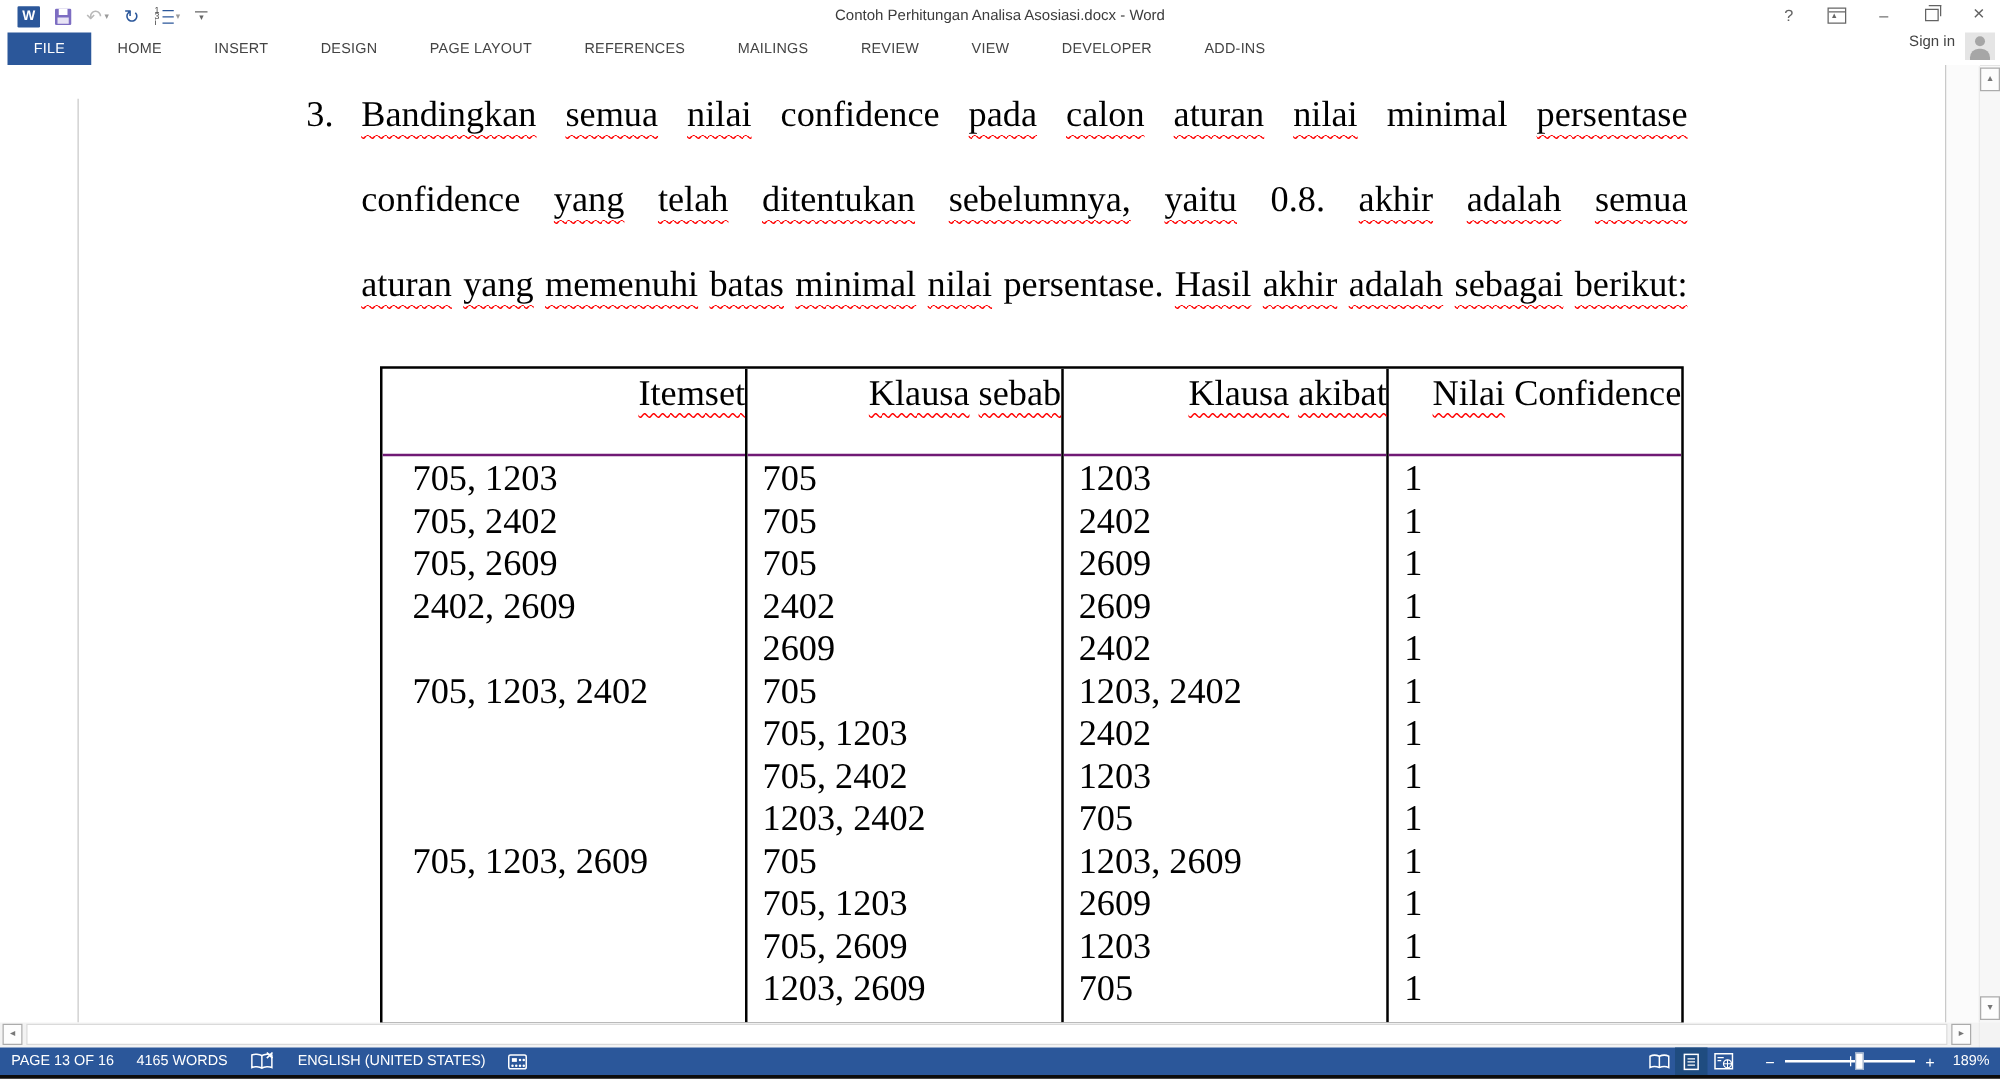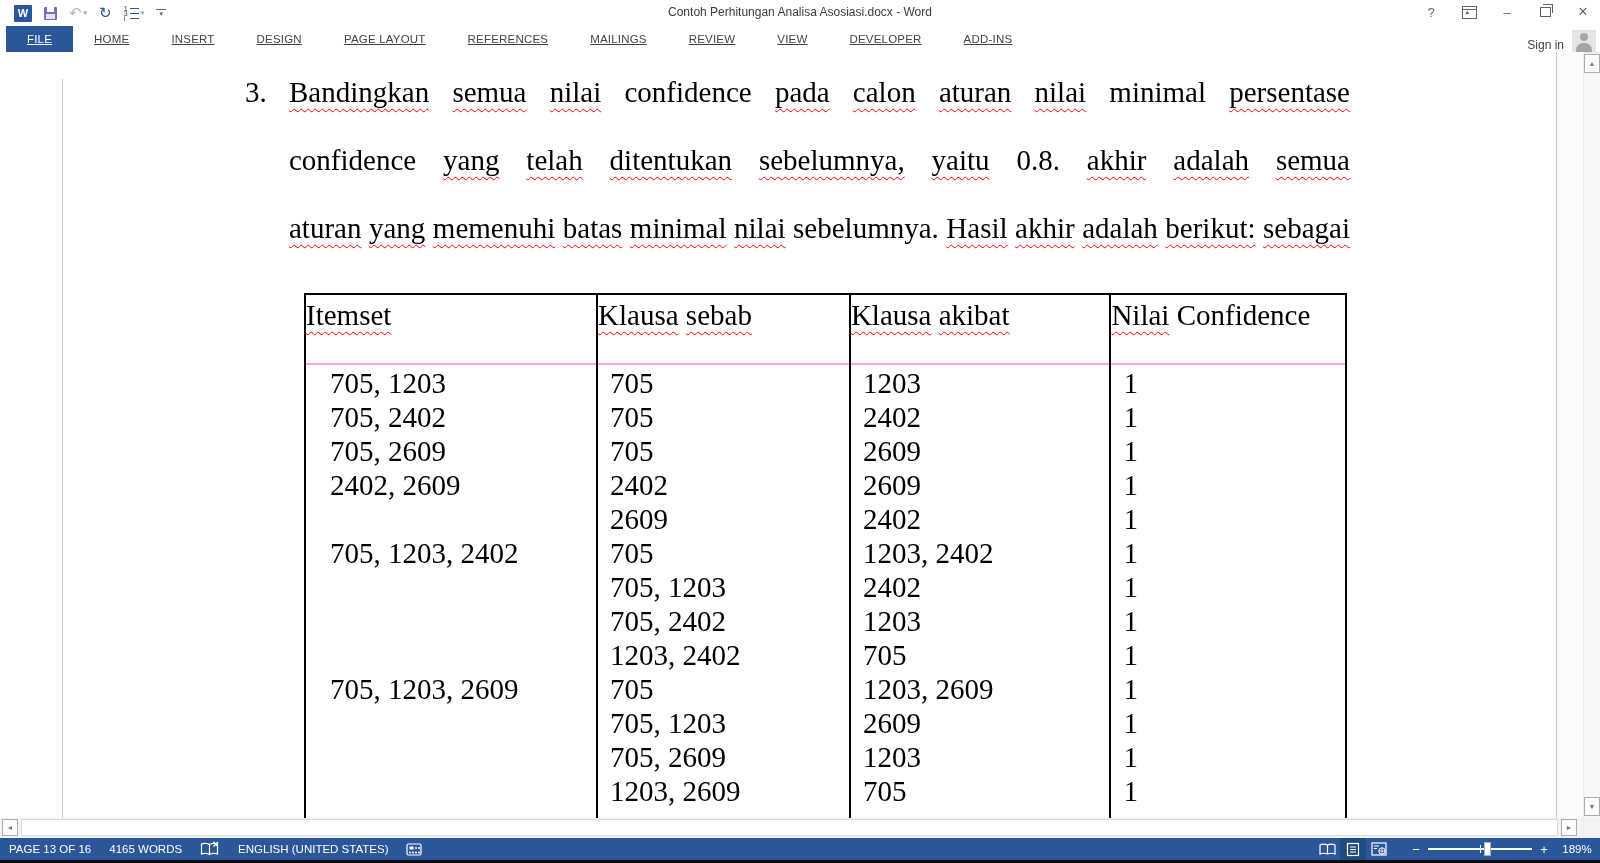--- a/index.html
+++ b/index.html
@@ -26,23 +26,23 @@
   .winctl .wbtn{font-size:13px;display:flex;align-items:center;justify-content:center;width:18px;height:20px;}
   .ribopt{width:13px;height:11px;border:1px solid #666;position:relative;}
   .ribopt:before{content:"";position:absolute;left:0;right:0;top:2px;border-top:1px solid #666;}
   .ribopt:after{content:"▴";position:absolute;left:3px;top:1px;font-size:7px;color:#666;}
   .restore{width:9px;height:8px;border:1px solid #636363;position:relative;background:#fff;}
   .restore:before{content:"";position:absolute;left:2px;top:-4px;width:9px;height:8px;border:1px solid #636363;
     border-bottom:none;border-left:none;background:transparent;}
   
   #tabbar{position:absolute;left:0;top:26px;width:1600px;height:26px;background:#fff;border-bottom:1px solid #e4e4e4;}
   #tabs{position:absolute;left:6px;top:0;height:26px;display:flex;}
-  .tab{height:26px;display:flex;align-items:center;padding:0 21px;font-size:11.5px;color:#444;letter-spacing:.2px;text-decoration:underline;}
+  .tab{height:26px;display:flex;align-items:center;padding:0 21px;font-size:11.5px;color:#444;letter-spacing:.2px;}
   .tab.active{background:#2b579a;color:#fff;}
-  #signin{position:absolute;right:4px;top:0;height:26px;display:flex;align-items:flex-end;gap:8px;}
+  #signin{position:absolute;right:4px;top:0;height:26px;display:flex;align-items:flex-start;gap:8px;}
   #signin .txt{font-size:12px;color:#444;}
   .avatar{width:24px;height:22px;background:#e5e5e5;position:relative;overflow:hidden;}
   .avatar:before{content:"";position:absolute;left:8px;top:3px;width:8px;height:8px;border-radius:50%;background:#a6a6a6;}
   .avatar:after{content:"";position:absolute;left:4px;top:13px;width:16px;height:9px;border-radius:7px 7px 0 0;background:#a6a6a6;}
   
   #rulerrow{position:absolute;left:0;top:53px;width:1600px;height:26px;background:#fff;}
   #tabsel{position:absolute;left:3px;top:4px;width:19px;height:19px;background:#ededed;border:1px solid #d5d5d5;
     color:#555;font-size:11px;font-weight:bold;display:flex;align-items:center;justify-content:center;}
   #ruler{position:absolute;left:55px;top:4px;width:1485px;height:19px;background:#e6e6e6;}
   #ruler .white{position:absolute;left:185px;top:0;width:1132px;height:19px;background:#ffffff;}
@@ -61,21 +61,21 @@
   .docfont{font-family:"Liberation Serif",serif;font-size:29px;color:#000;}
   #list-number{position:absolute;left:245px;top:58px;height:68px;line-height:68px;}
   #para{position:absolute;left:289px;top:58px;width:1061px;}
   .para-line{display:flex;justify-content:space-between;height:68px;line-height:68px;white-space:nowrap;}
   .miss{text-decoration-line:underline;text-decoration-style:wavy;text-decoration-color:#ff0000;
     text-decoration-thickness:1px;text-underline-offset:6px;}
   #word-table{position:absolute;left:304px;top:293px;width:1039px;height:523px;border:2px solid #000;
     display:flex;overflow:hidden;background:#fff;}
   .tcol{border-right:2px solid #000;box-sizing:border-box;}
   .tcol:last-child{border-right:none;}
-  .th{height:68px;border-bottom:2px solid #f9a8d4;text-align:left;line-height:40px;}
+  .th{height:68px;border-bottom:2px solid #701a75;text-align:right;line-height:40px;}
   .tbody{padding:1px 0 0 12px;}
   .tbody.first{padding-left:24px;}
   .tline{height:34px;line-height:34px;white-space:nowrap;}
   
   #vscroll{position:absolute;left:1583px;top:53px;width:17px;height:765px;background:#f7f7f7;border-left:1px solid #ebebeb;}
   .sbtn{position:absolute;width:16px;height:19px;background:#fdfdfd;border:1px solid #ababab;box-sizing:border-box;
     display:flex;align-items:center;justify-content:center;font-size:7px;color:#777;}
   #vscroll-up{left:0;top:1px;}
   #vscroll-down{left:0;top:744px;}
   #hscroll{position:absolute;left:0;top:818px;width:1600px;height:20px;background:#f3f3f3;}
@@ -231,26 +231,26 @@
       <span class="miss">adalah</span>
       <span class="miss">semua</span>
     </div>
     <div class="para-line">
       <span class="miss">aturan</span>
       <span class="miss">yang</span>
       <span class="miss">memenuhi</span>
       <span class="miss">batas</span>
       <span class="miss">minimal</span>
       <span class="miss">nilai</span>
-      <span>sebelumnya.</span>
+      <span>persentase.</span>
       <span class="miss">Hasil</span>
       <span class="miss">akhir</span>
       <span class="miss">adalah</span>
+      <span class="miss">sebagai</span>
       <span class="miss">berikut:</span>
-      <span class="miss">sebagai</span>
     </div>
   </div>
 
 <div id="word-table" class="docfont">
     <div class="tcol" style="width: 305px;">
       <div class="th"><span class="miss">Itemset</span></div>
       <div class="tbody first">
         <div class="tline">705, 1203</div>
         <div class="tline">705, 2402</div>
         <div class="tline">705, 2609</div>

